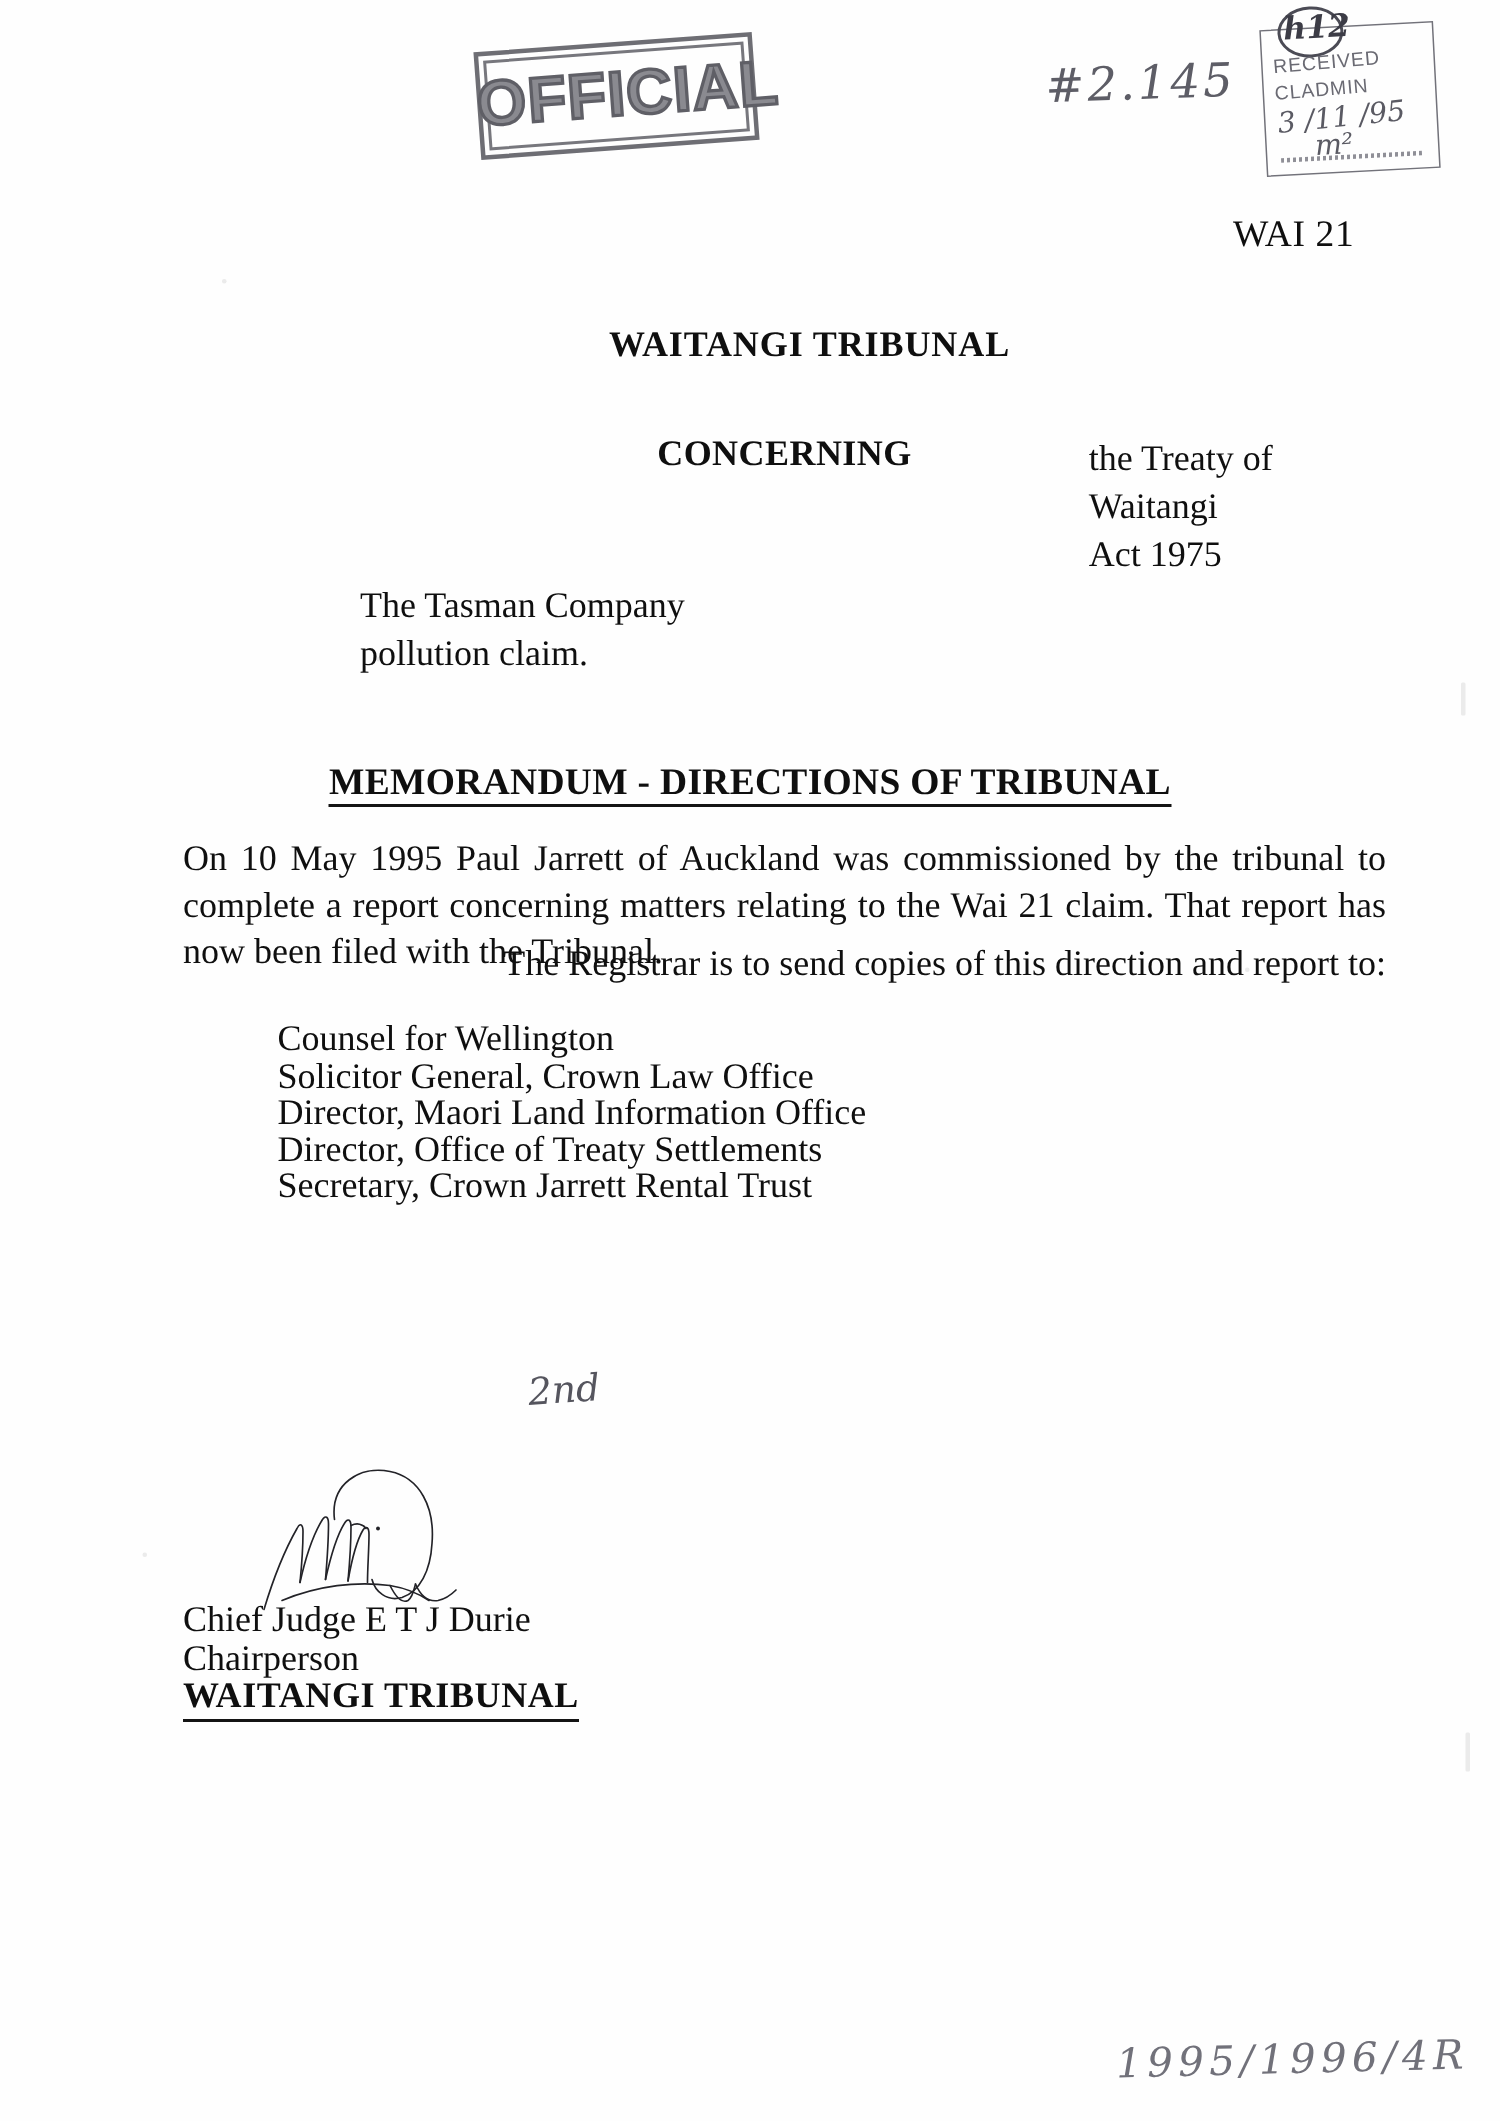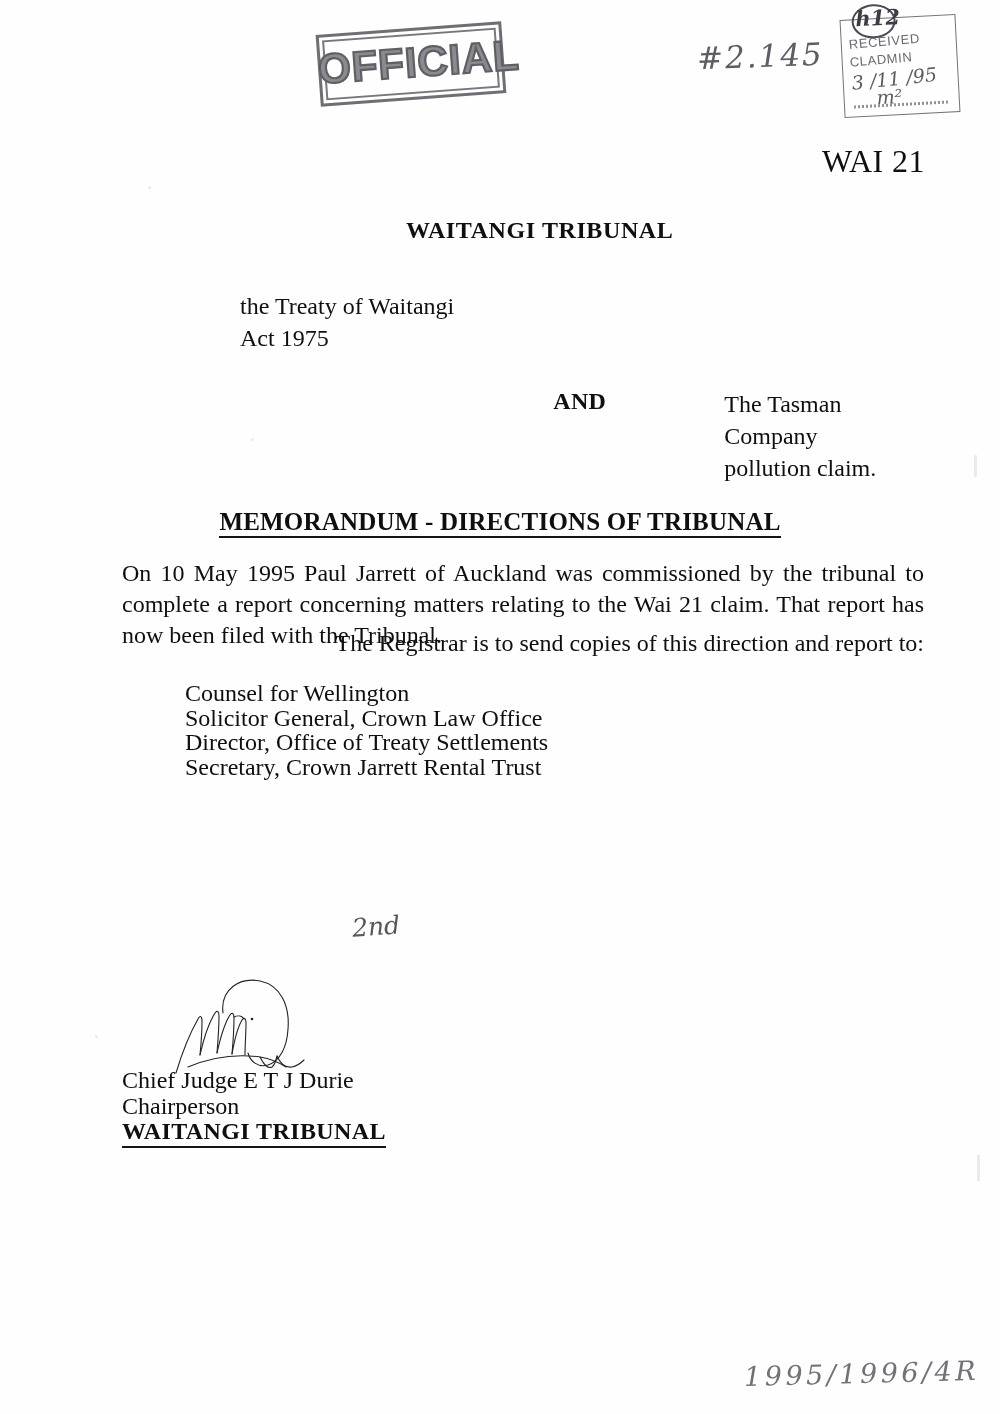--- a/index.html
+++ b/index.html
@@ -164,21 +164,21 @@
     font-size: 21px;
     color: #3c3c46;
     white-space: nowrap;
   }
 
   
   #wai-ref {
     position: absolute;
     left: 822px;
     top: 143px;
-    font-size: 32px;
+    font-size: 25px;
     letter-spacing: .4px;
   }
 
   
   #tribunal-heading {
     position: absolute;
     left: 406px;
     top: 217px;
     font-weight: 700;
     font-size: 24px;
@@ -331,40 +331,41 @@
     <div class="rc-date">3 /11 /95</div>
     <div class="rc-initials">m²</div>
     <div class="rc-rule"></div>
   </div>
 
   <div id="wai-ref">WAI 21</div>
 
   <div id="tribunal-heading">WAITANGI TRIBUNAL</div>
 
   <div class="clause-row" id="clause-concerning">
+    <div class="clause-label">CONCERNING</div>
     <div class="clause-value">the Treaty of Waitangi
 Act 1975</div>
   </div>
 
   <div class="clause-row" id="clause-and">
-    <div class="clause-label">AND</div>
     <div class="clause-value">The Tasman Company
 pollution claim.</div>
   </div>
 
   <div id="memorandum-title">
     <span class="ul">MEMORANDUM - DIRECTIONS OF TRIBUNAL</span>
   </div>
 
   <div class="body-para" id="para-commission">On 10 May 1995 Paul Jarrett of Auckland was commissioned by the tribunal to complete a report concerning matters relating to the Wai 21 claim.  That report has now been filed with the Tribunal.</div>
   <div class="body-para" id="para-registrar">The Registrar is to send copies of this direction and report to:</div>
 
   <ul id="recipients-list">
     <li>Counsel for Wellington</li>
     <li>Solicitor General, Crown Law Office</li>
+    <li>Director, Maori Land Information Office</li>
     <li>Director, Office of Treaty Settlements</li>
     <li>Secretary, Crown Jarrett Rental Trust</li>
   </ul>
 
   <div id="dated-day-handwritten">2nd</div>
 
   <svg id="signature-mark" viewBox="0 0 140 105">
     <g fill="none" stroke="#232328" stroke-width="1.1" stroke-linecap="round" stroke-linejoin="round">
       <path d="M55 38 C52 14, 72 2, 92 6 C112 10, 122 30, 120 54 C119 72, 112 86, 100 90 C90 93, 82 86, 80 78"></path>
       <path d="M8 98 C14 78, 22 58, 30 44 C32 40, 34 41, 34 46 C34 58, 33 70, 32 80"></path>

